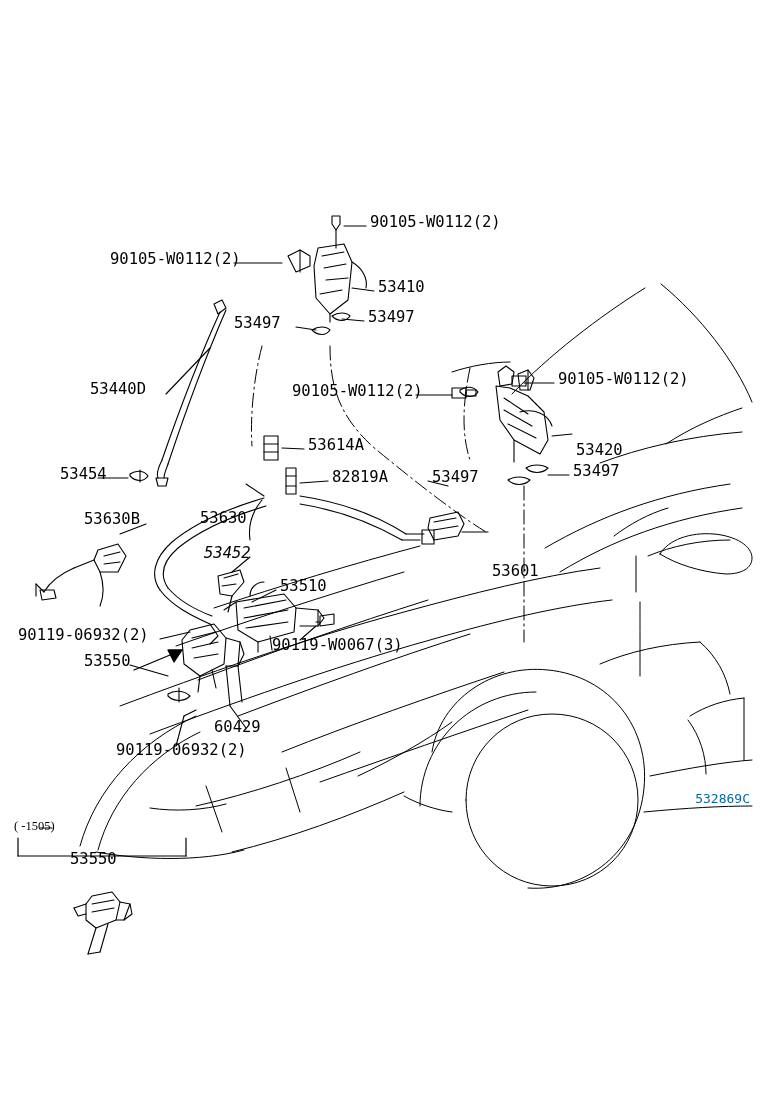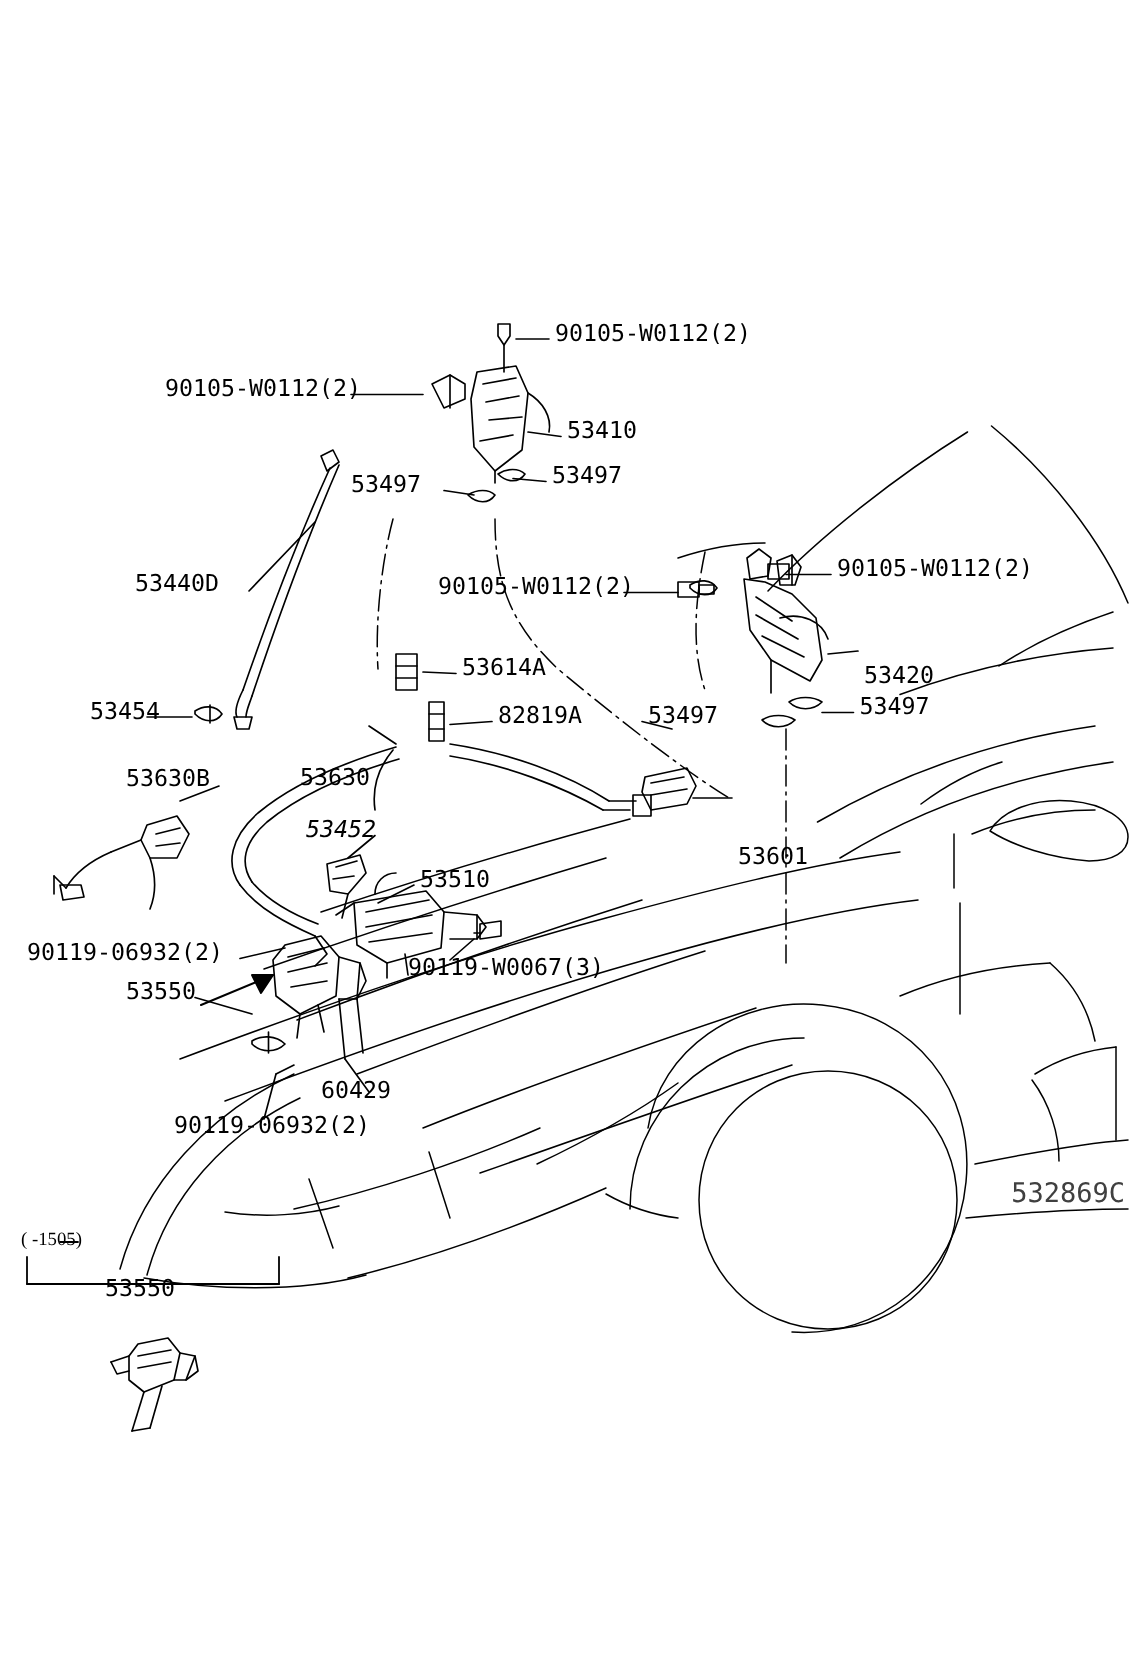--- a/index.html
+++ b/index.html
@@ -38,22 +38,22 @@
   }
   .lbl.small {
     font-size: 12.5px;
     font-family: Liberation Serif, serif;
   }
   .corner-code {
     position: absolute;
     right: 10px;
     bottom: 8px;
     font-family: "DejaVu Sans Mono", monospace;
-    font-size: 18px;
-    color: #404040;
+    font-size: 13px;
+    color: #0369a1;
     letter-spacing: 0px;
   }
 </style>
 </head>
 <body>
 
 <div id="diagram-root">
 
   <svg class="art" viewBox="0 0 760 1112" xmlns="http://www.w3.org/2000/svg">
     <g fill="none" stroke="#000000" stroke-width="1.1" stroke-linecap="round" stroke-linejoin="round">

